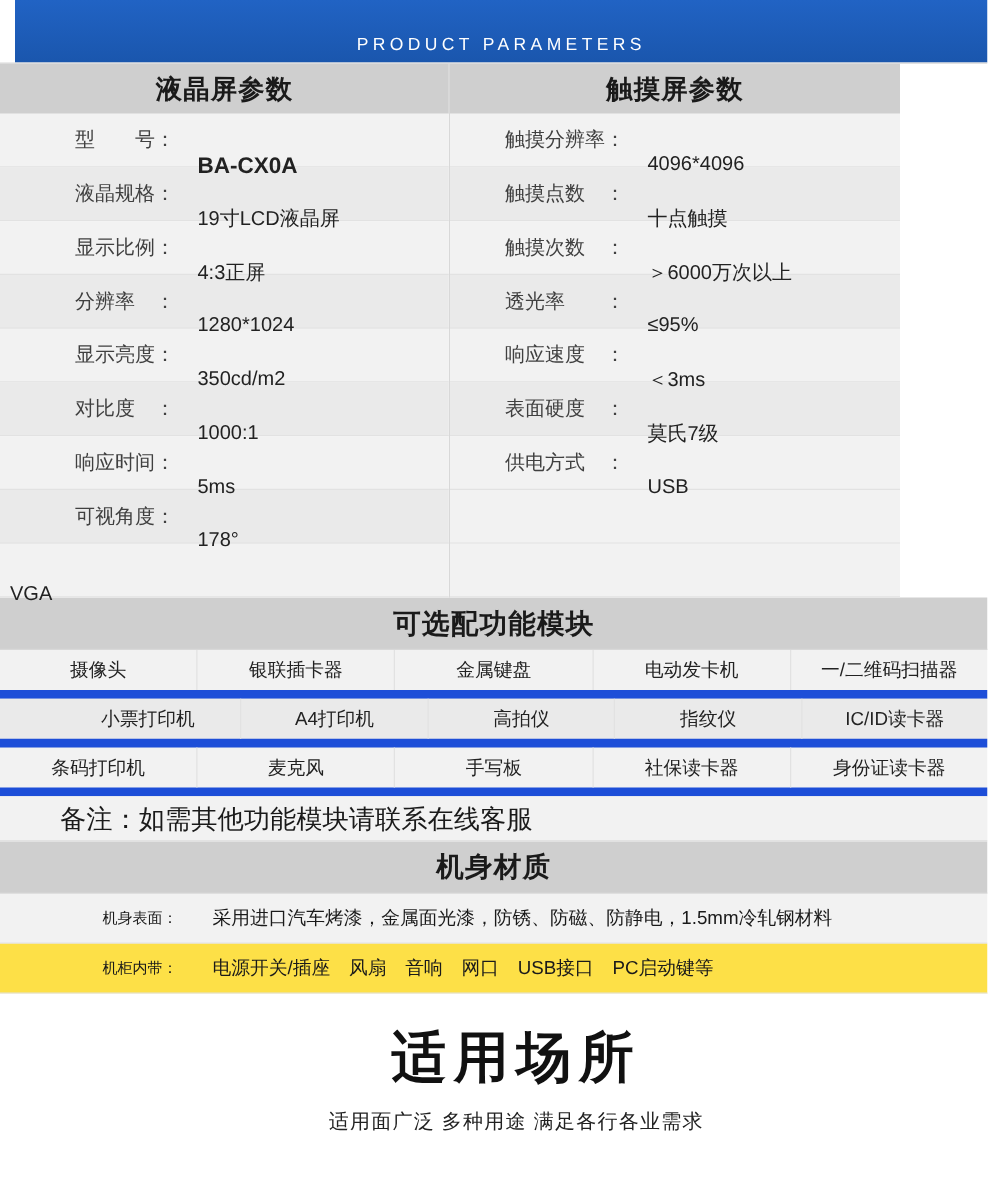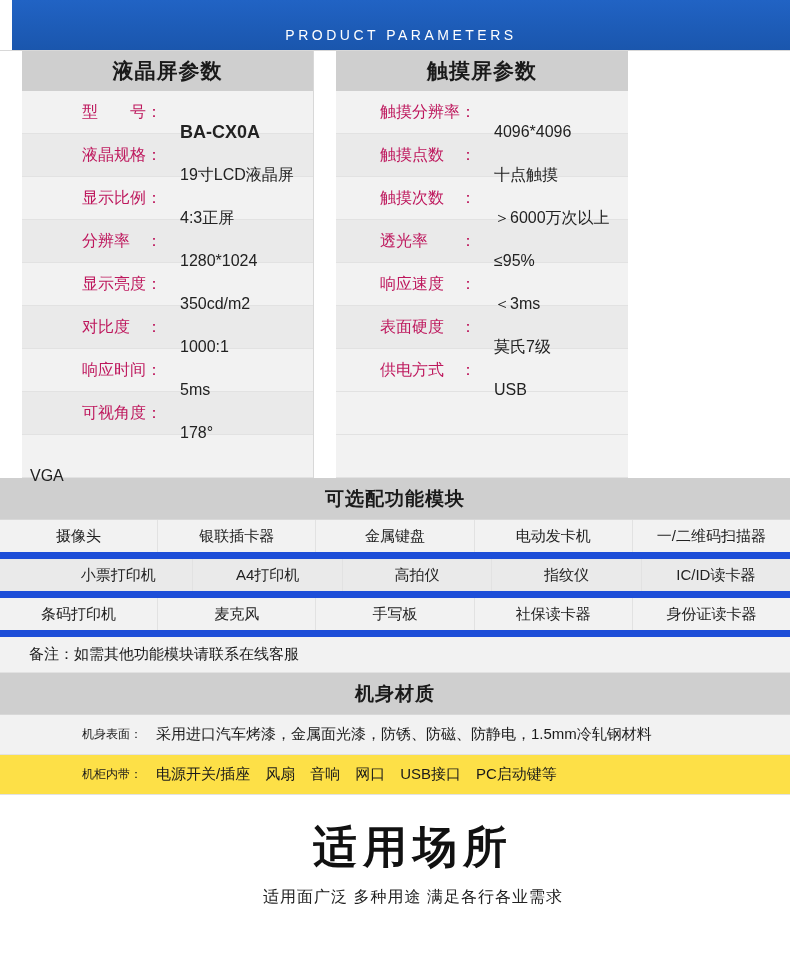--- a/index.html
+++ b/index.html
@@ -48,23 +48,22 @@
   }
 
   
   .specs {
     display: flex;
     width: 790px;
     border-top: 1px solid #d8d8d8;
     box-sizing: border-box;
   }
   .spec-col {
-    width: 314px;
-    box-sizing: border-box;
-    padding-left: 22px;
+    width: 360px;
+    box-sizing: border-box;
   }
   .spec-col.left {
     border-right: 1px solid #d8d8d8;
   }
   .spec-head {
     height: 40px;
     background: #cfcfcf;
     display: flex;
     align-items: center;
     justify-content: center;
@@ -86,21 +85,21 @@
     background: #eaeaea;
   }
   .spec-row.blank {
     background: #f2f2f2;
   }
   .spec-label {
     width: 150px;
     text-align: right;
     padding-right: 10px;
     font-size: 16px;
-    color: #be185d;
+    color: #404040;
     box-sizing: border-box;
     white-space: nowrap;
   }
   .spec-value {
     flex: 1;
     font-size: 16px;
     color: #222;
     padding-left: 8px;
     box-sizing: border-box;
     white-space: nowrap;
@@ -111,21 +110,21 @@
     font-size: 18px;
   }
 
   
   .section-head {
     height: 42px;
     background: #cfcfcf;
     display: flex;
     align-items: center;
     justify-content: center;
-    font-size: 19px;
+    font-size: 22px;
     font-weight: bold;
     letter-spacing: 1px;
     border-bottom: 1px solid #d8d8d8;
     box-sizing: border-box;
   }
 
   
   .module-grid {
     display: flex;
     flex-direction: column;
@@ -152,22 +151,22 @@
     box-sizing: border-box;
     white-space: nowrap;
   }
   .module-cell:last-child {
     border-right: none;
   }
   .module-note {
     height: 36px;
     display: flex;
     align-items: center;
-    padding-left: 29px;
-    font-size: 15px;
+    padding-left: 48px;
+    font-size: 21px;
     background: #f2f2f2;
     border-bottom: 1px solid #e2e2e2;
     box-sizing: border-box;
   }
 
   
   .mat-row {
     height: 40px;
     display: flex;
     align-items: center;
@@ -185,20 +184,21 @@
     font-size: 12px;
     box-sizing: border-box;
     white-space: nowrap;
   }
   .mat-value {
     flex: 1;
     font-size: 15px;
     padding-left: 6px;
     box-sizing: border-box;
     white-space: nowrap;
+    margin-left: 14px;
   }
 
   
   .footer {
     padding-top: 26px;
     text-align: center;
     background: #ffffff;
     padding-left: 36px;
   }
   .footer-title {

